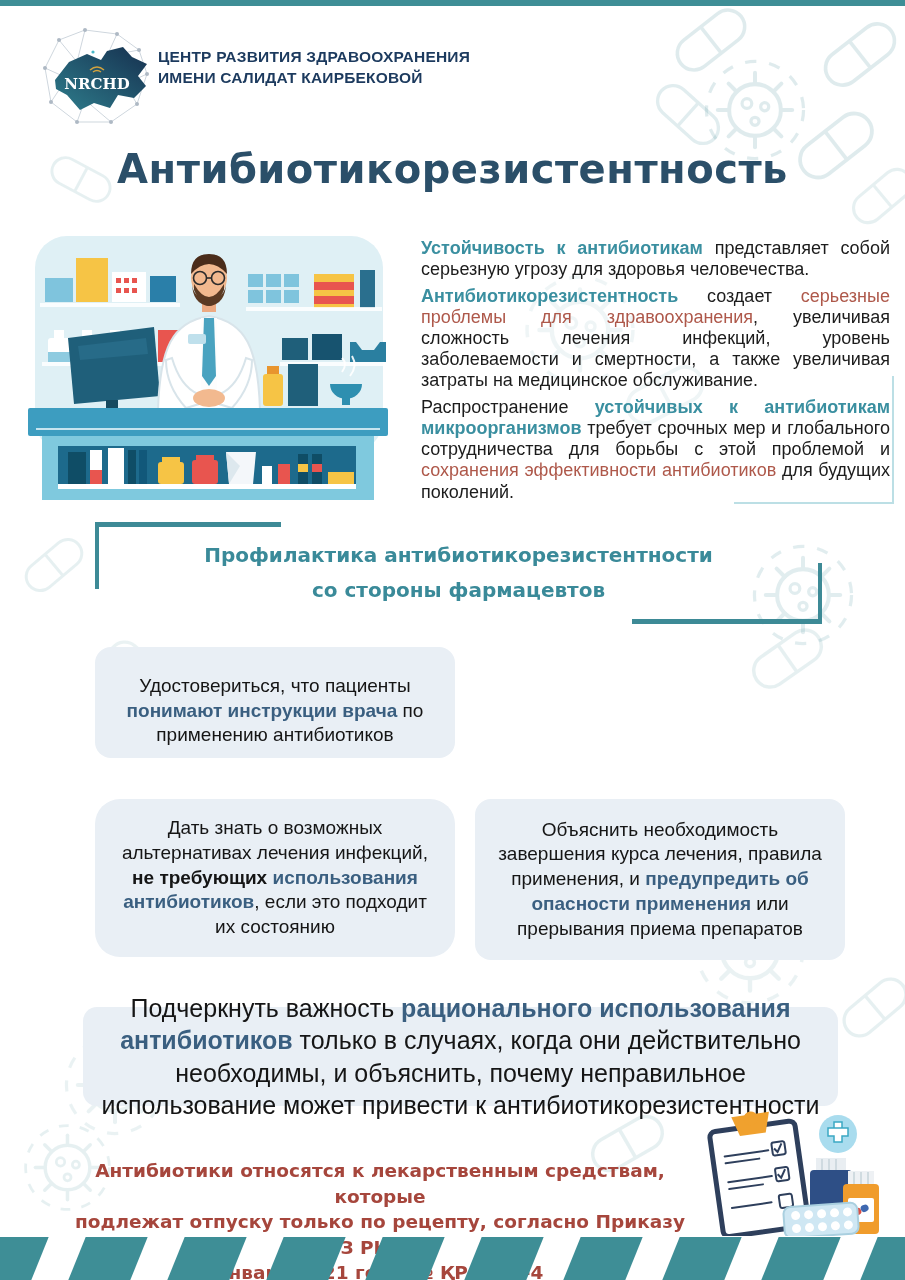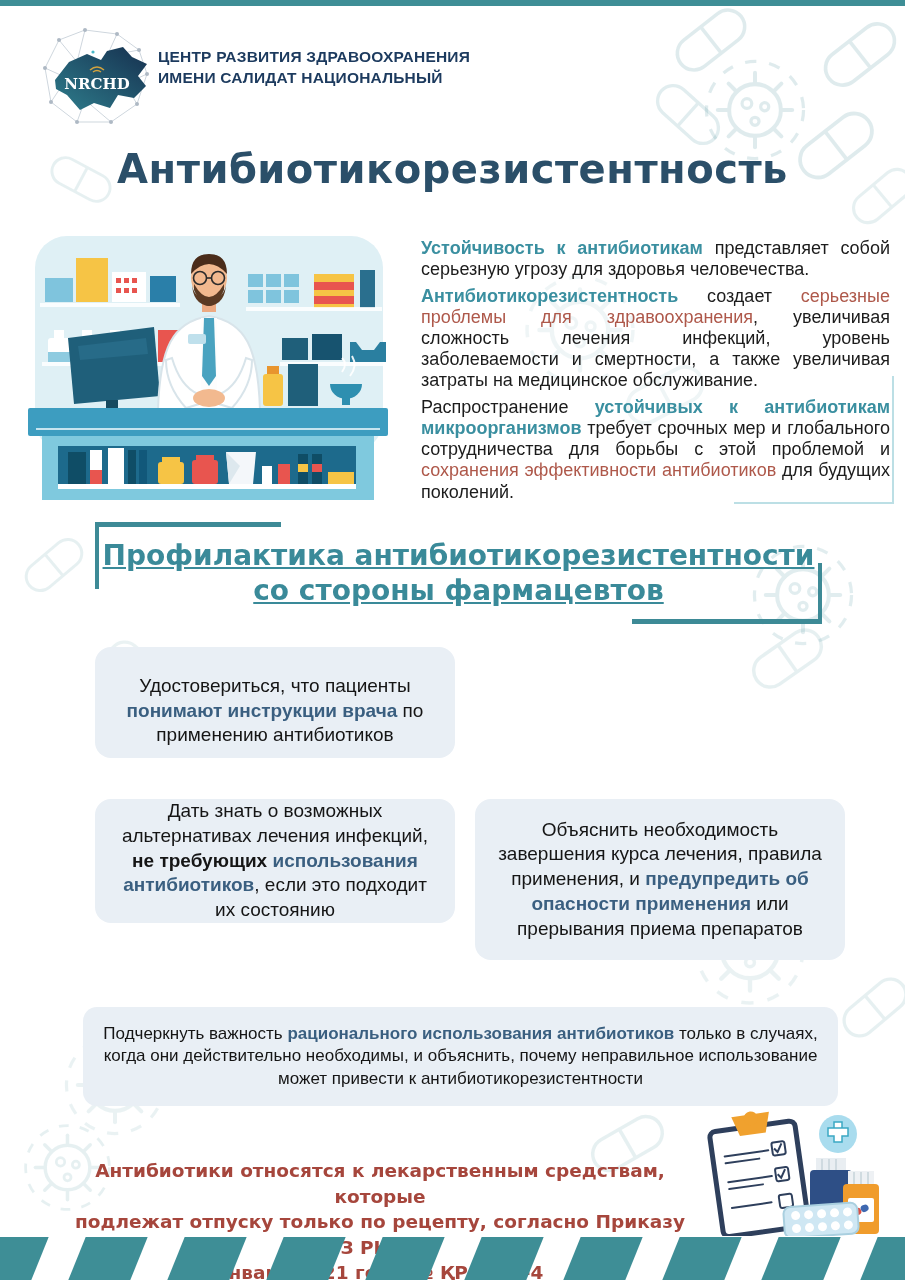--- a/index.html
+++ b/index.html
@@ -30,32 +30,32 @@
   .intro-bracket { position:absolute; right:-4px; top:138px; width:158px; height:126px;
                    border-right:2px solid #bcdfe5; border-bottom:2px solid #bcdfe5; }
 
   .section-heading { position:absolute; left:95px; top:522px; width:727px; height:102px; }
   .bracket-tl { position:absolute; left:0; top:0; width:182px; height:62px;
                 border-top:5px solid #3d8a96; border-left:4px solid #3d8a96; }
   .bracket-br { position:absolute; right:0; bottom:0; width:186px; height:56px;
                 border-bottom:5px solid #3d8a96; border-right:4px solid #3d8a96; }
   .section-heading .lines { padding-top:16px; }
   .section-heading .line { text-align:center; font-family:"DejaVu Sans",sans-serif;
-                           font-size:28px; font-weight:bold; color:var(--heading_teal,#3a8a99); line-height:35px;text-decoration:underline; }
+                           font-size:20px; font-weight:bold; color:var(--heading_teal,#3a8a99); line-height:35px; }
 
   .card { position:absolute; background:var(--card_bg,#e9eff5); border-radius:16px;
           display:flex; align-items:center; justify-content:center; text-align:center;
           padding:10px 18px; box-sizing:border-box; font-size:19px; line-height:1.3; color:#151515; }
   .bb { color:var(--card_bold_blue,#3a5f80); font-weight:bold; }
   .bk { font-weight:bold; }
   #card1 { left:95px;  top:647px; width:360px; height:111px;align-items:flex-end; }
   #card2 { left:475px; top:647px; width:370px; height:114px; }
-  #card3 { left:95px;  top:799px; width:360px; height:124px; }
+  #card3 { left:95px;  top:799px; width:360px; height:158px;border-radius:25px; }
   #card4 { left:475px; top:799px; width:370px; height:161px; }
-  #card5 { left:83px;  top:1007px; width:755px; height:99px; border-radius:14px; font-size:17px; }
+  #card5 { left:83px;  top:1007px; width:755px; height:99px; border-radius:14px; font-size:25px; }
 
   .footer-note { position:absolute; left:60px; top:1158px; width:640px; text-align:center;
                  font-family:"DejaVu Sans",sans-serif; font-size:18.5px; font-weight:bold;
                  color:var(--footer_red,#a6463c); line-height:1.38; }
 
   .clipboard { position:absolute; left:688px; top:1108px; }
 
   .stripes { position:absolute; left:0; top:1237px; width:905px; height:43px; overflow:hidden;
              display:flex; }
   .stripe { flex:0 0 62px; height:43px; background:var(--stripe_teal,#3e8e96);
@@ -181,21 +181,21 @@
     <path d="M22,58 L36,40 L54,32 L68,38 L74,29 L90,25 L99,35 L114,42 L105,54 L113,64 L101,76 L85,73 L77,86 L61,81 L47,88 L34,73 L23,67 Z" fill="url(#mapgrad)"></path>
     <g stroke="#d4a33e" stroke-width="1.5" fill="none">
       <path d="M57,48 q7,-6 14,0"></path>
         <path d="M60,50 q4,-3 8,0"></path>
     </g>
     <text x="64" y="67" text-anchor="middle" font-family="DejaVu Serif, serif" font-size="15" font-weight="bold" fill="#ffffff">NRCHD</text>
   </svg>
 
   <div class="org-name">
     <div>ЦЕНТР РАЗВИТИЯ ЗДРАВООХРАНЕНИЯ</div>
-    <div>ИМЕНИ САЛИДАТ НАЦИОНАЛЬНЫЙ</div>
+    <div>ИМЕНИ САЛИДАТ КАИРБЕКОВОЙ</div>
   </div>
 
   <div class="title">Антибиотикорезистентность</div>
 
   <svg class="illustration" width="378" height="288" viewBox="0 0 378 288">
     <rect x="15" y="10" width="348" height="216" rx="32" fill="#dff0f5"></rect>
 
     <rect x="25" y="52" width="28" height="24" fill="#7fc4dd"></rect>
     <rect x="56" y="32" width="32" height="44" fill="#f6c445"></rect>
     <rect x="92" y="46" width="34" height="30" fill="#ffffff"></rect>

